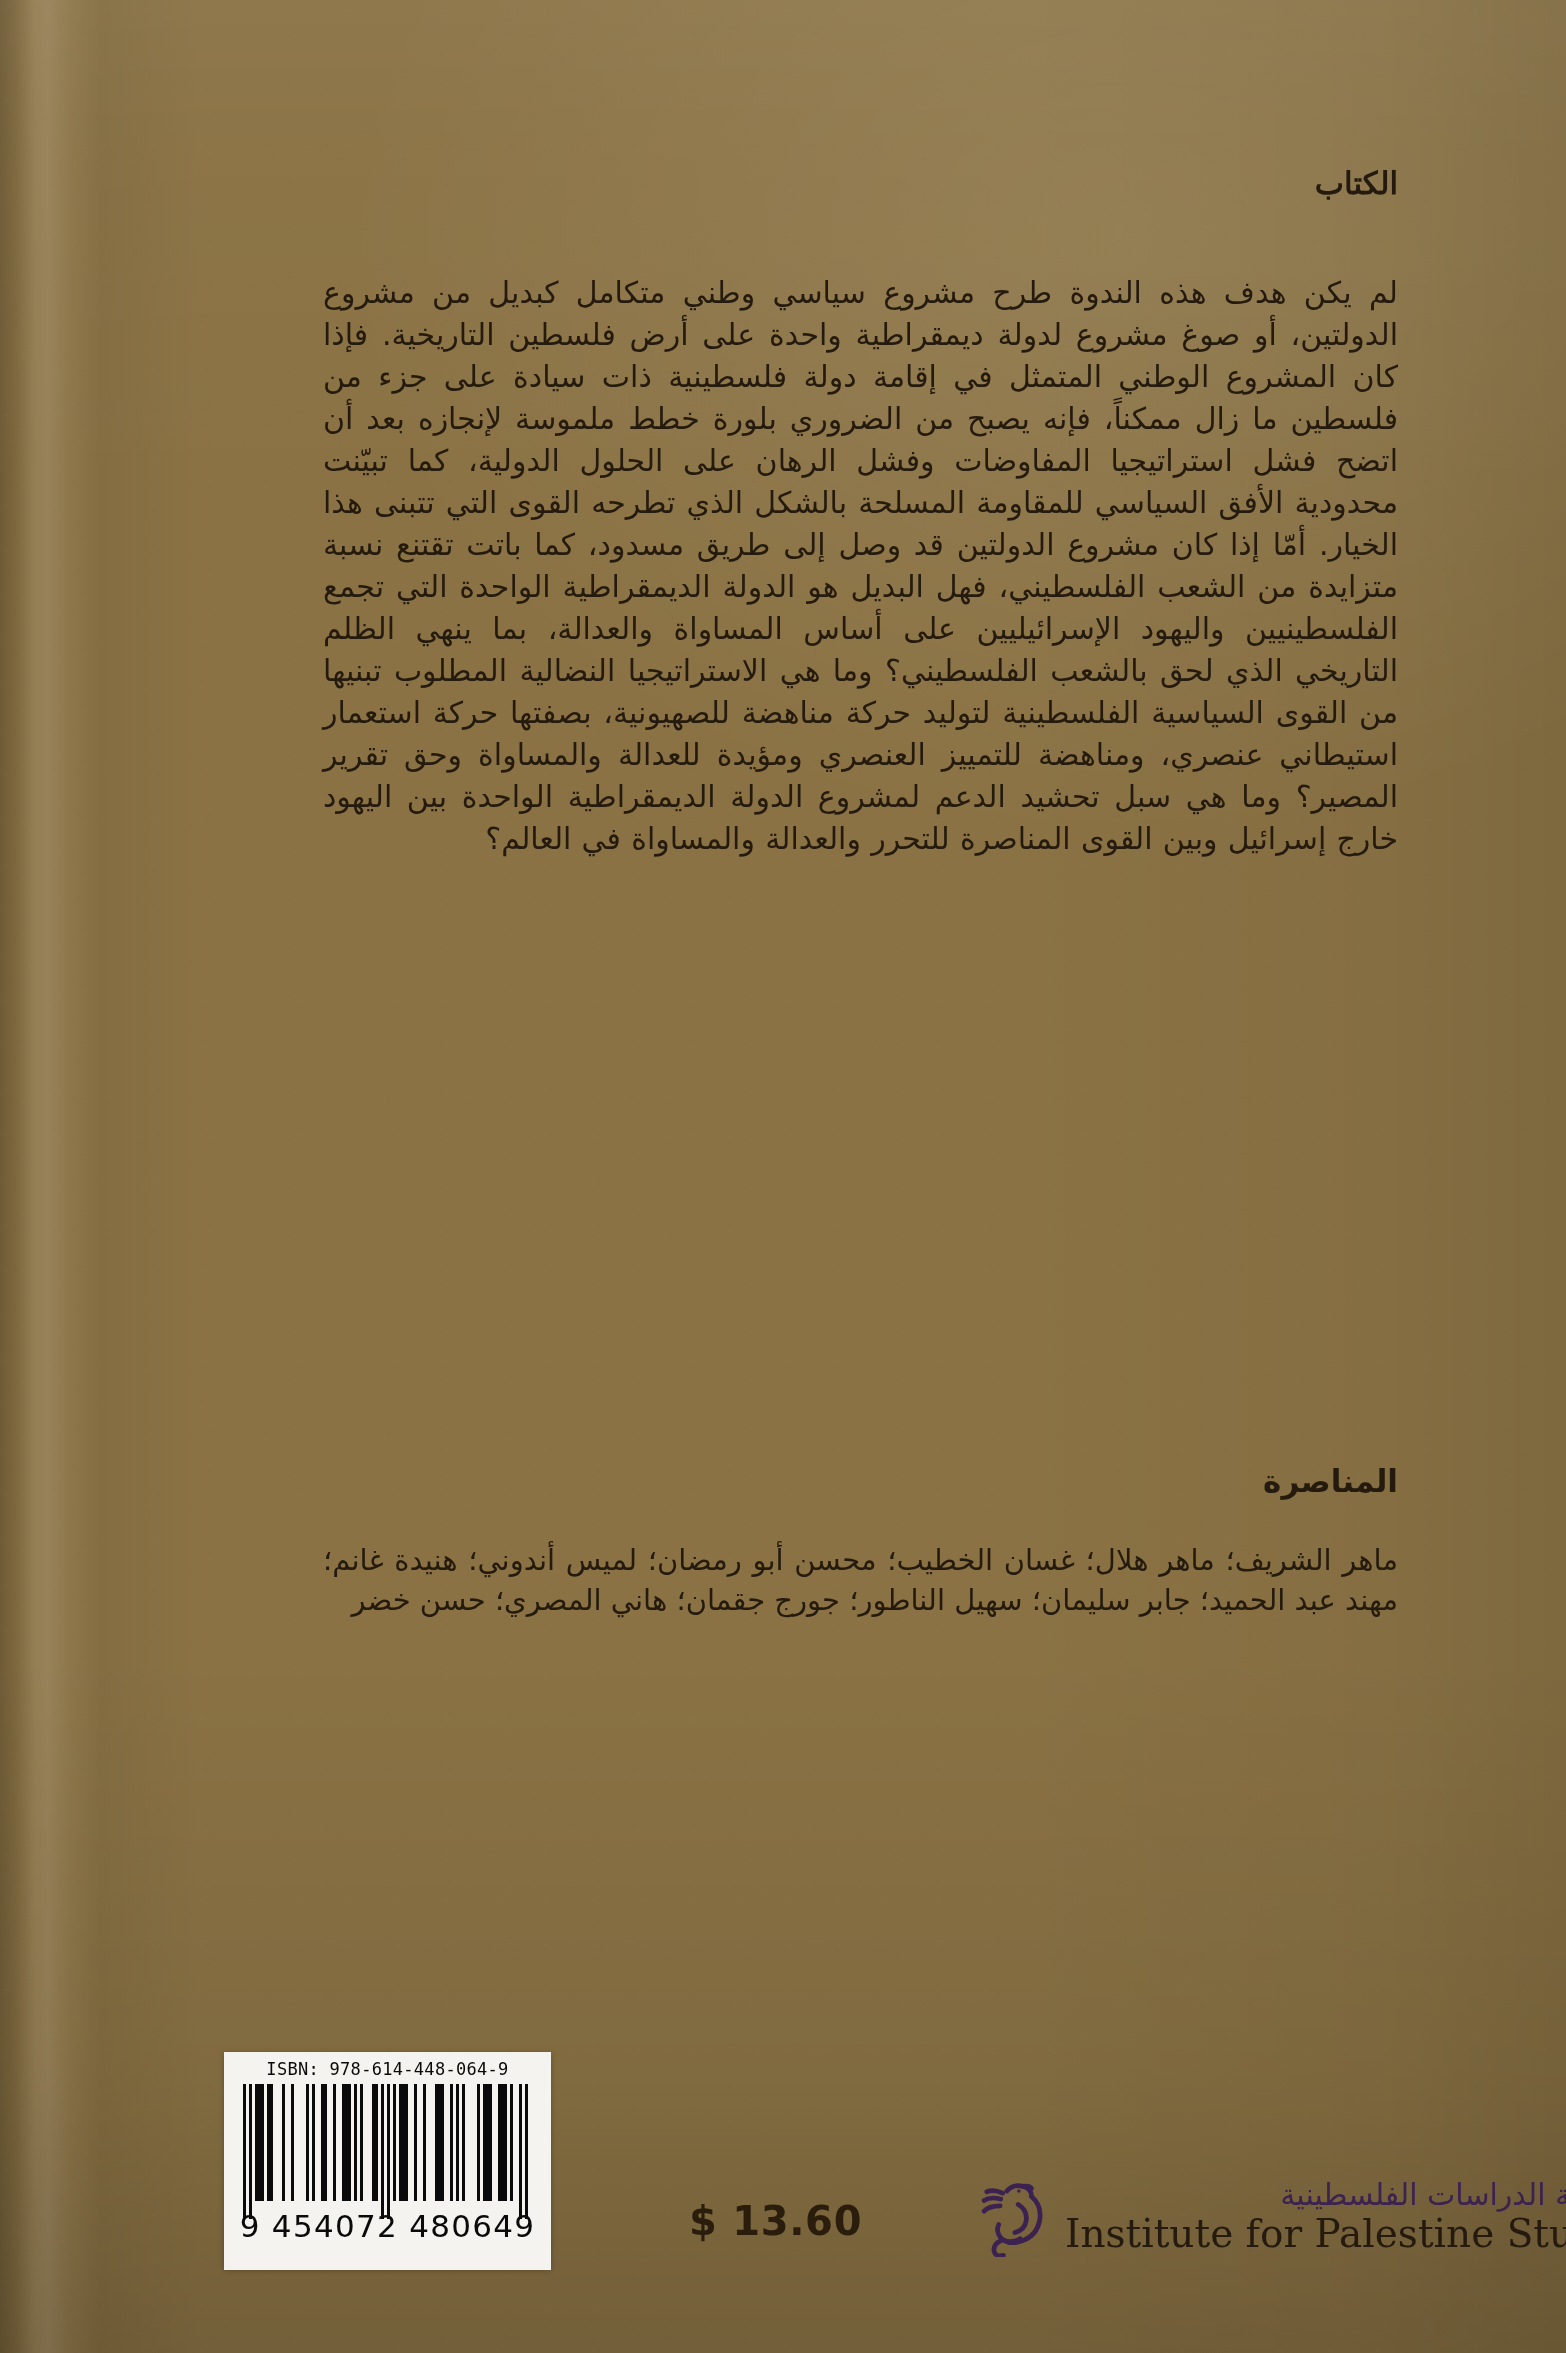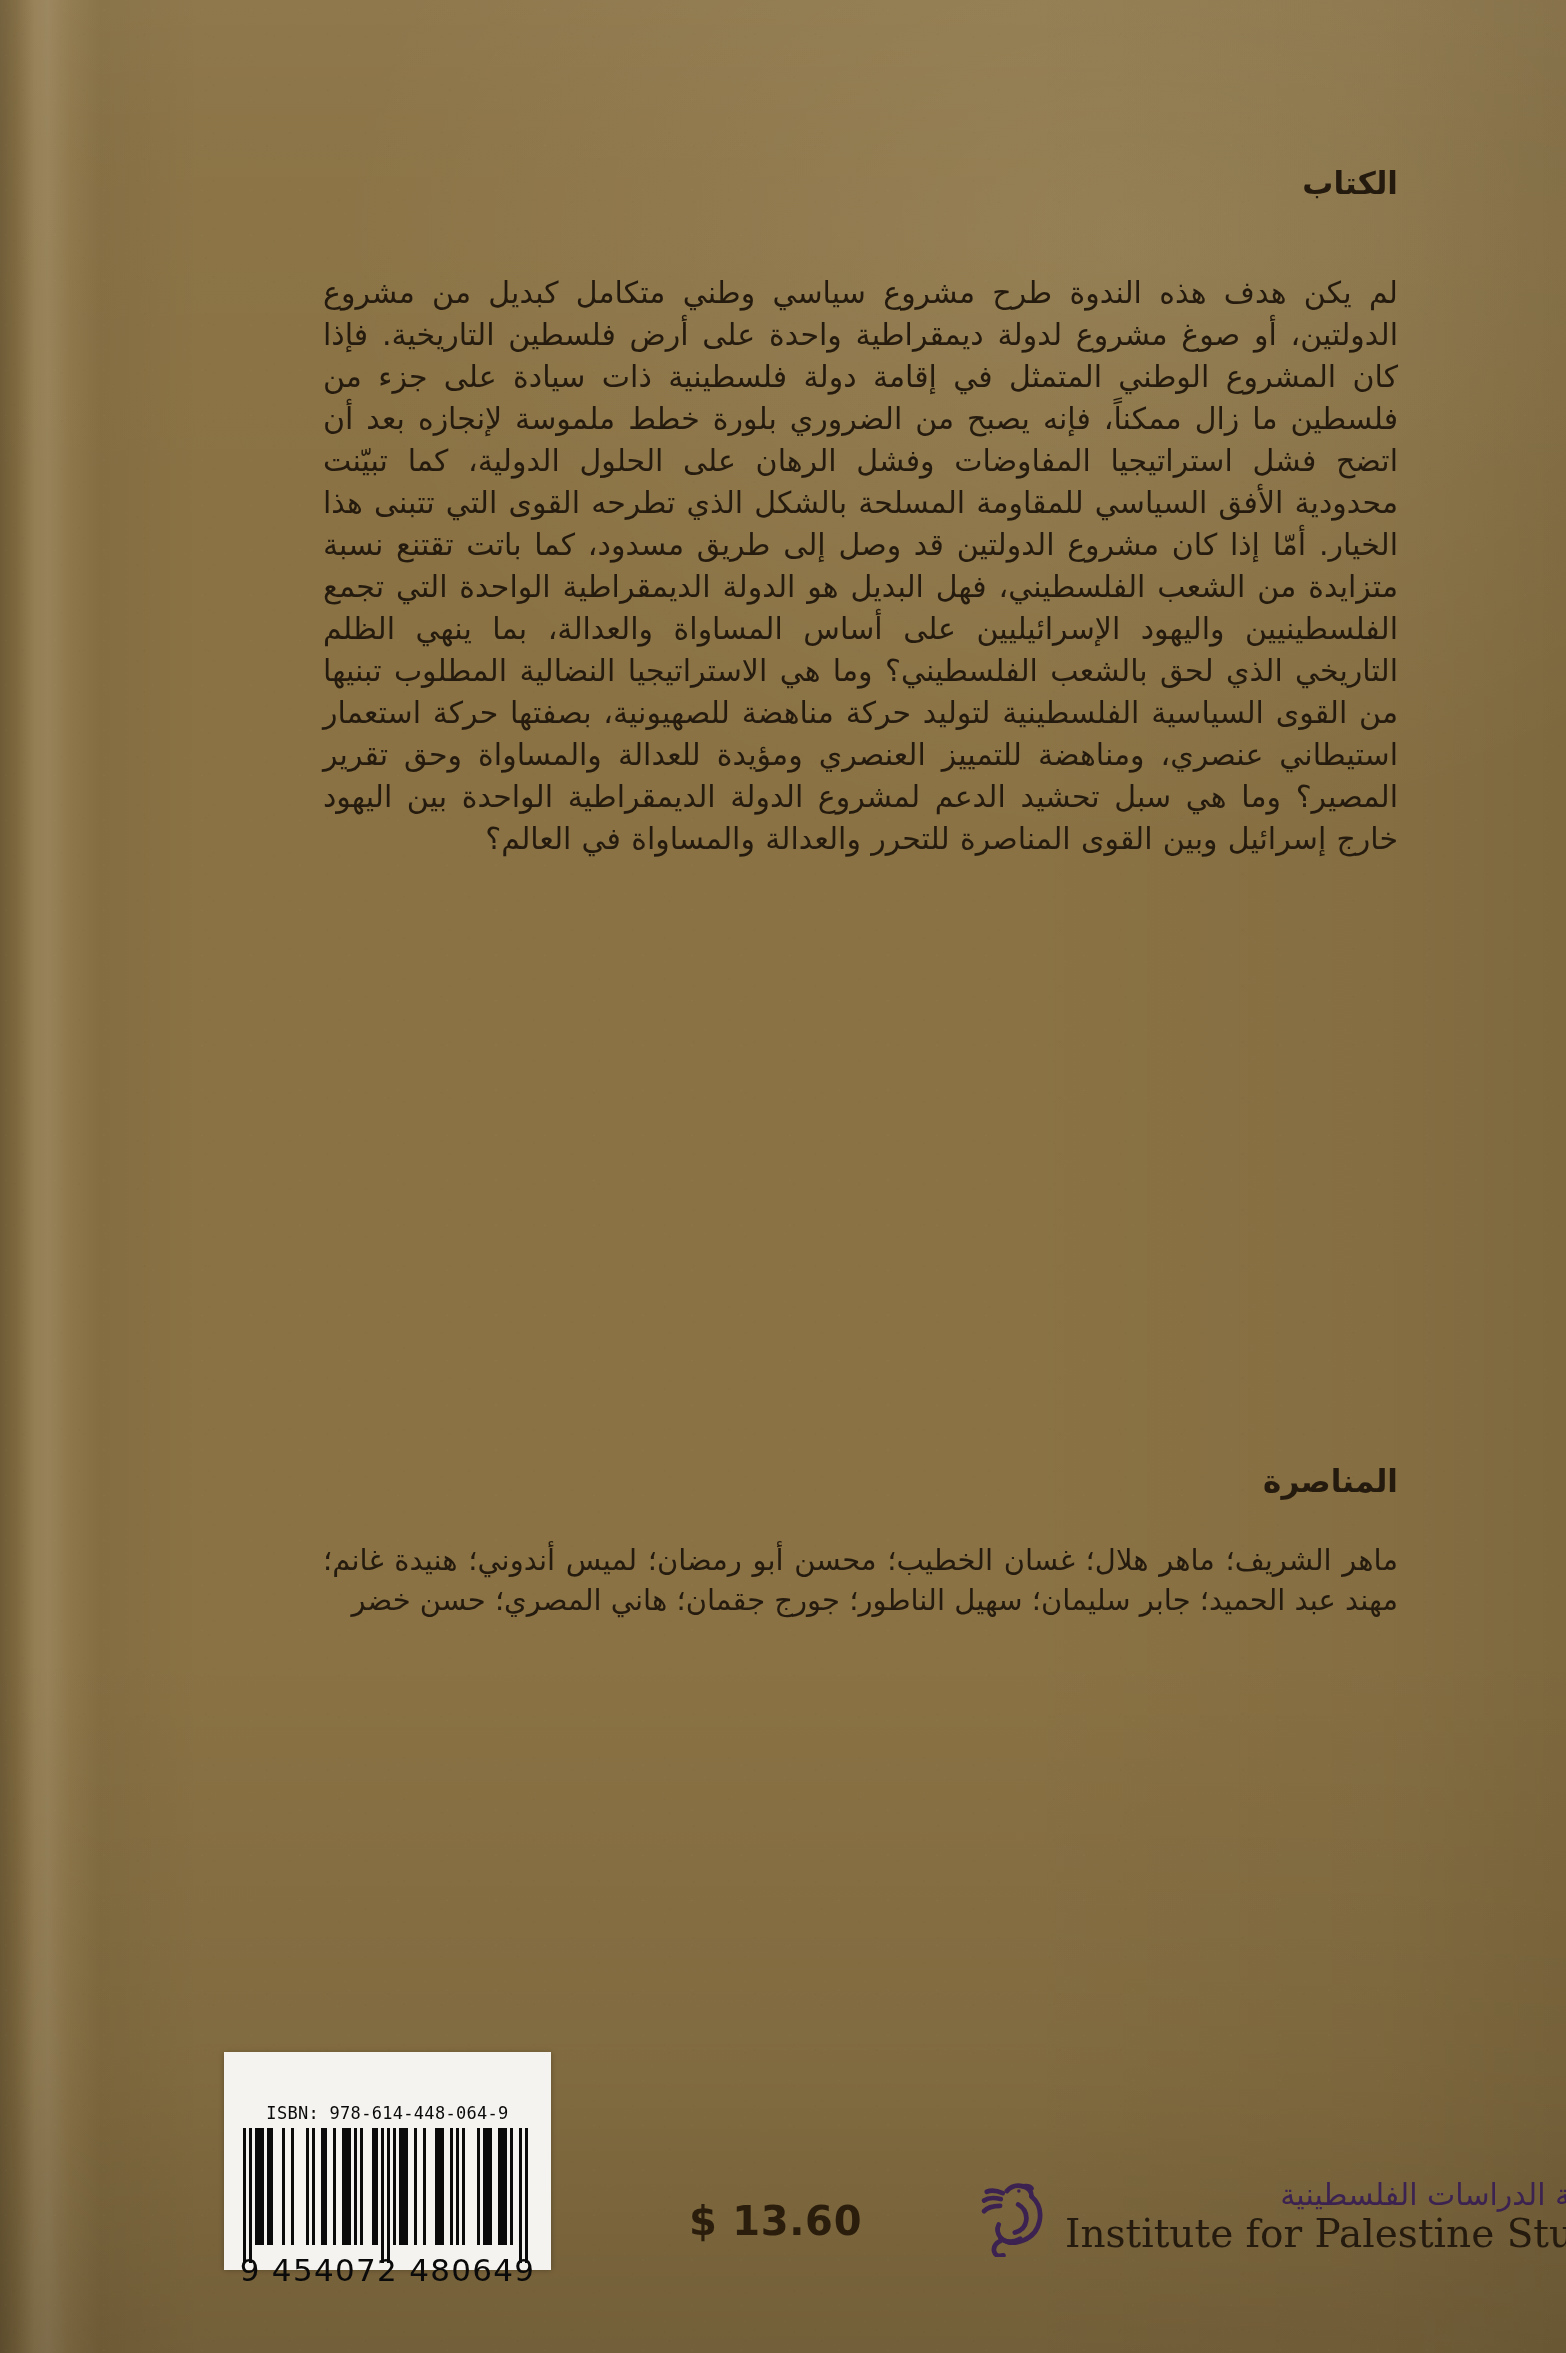--- a/index.html
+++ b/index.html
@@ -65,21 +65,21 @@
   }
 
   .heading{
     font-family:"DejaVu Sans","Liberation Sans",sans-serif;
     font-weight:bold;
     font-size:31px;
     color:#241a0d;
     text-align:right;
     letter-spacing:0;
   }
-  #book-heading{position:absolute;top:165px;right:0;left:12px;}
+  #book-heading{position:absolute;top:165px;right:0;left:12px;font-family:Liberation Serif, serif;}
 
   .body-text{
     position:absolute;
     top:272px;right:0;left:0;
     font-size:30px;
     line-height:42px;
     color:#241a0d;
     text-align:justify;
     text-align-last:right;
     word-spacing:0.7px;
@@ -112,21 +112,20 @@
     align-items:center;
     padding-top:6.7px;
     box-sizing:border-box;
   }
   .isbn-text{
     font-family:"DejaVu Sans Mono","Liberation Mono",monospace;
     font-size:17px;
     color:#0a0a0a;
     letter-spacing:0.3px;
     white-space:nowrap;
-    margin-top:44px;
   }
   .bars{
     margin-top:5.4px;
     height:135px;
     width:289px;
     display:flex;
     align-items:flex-start;
     gap:0;
   }
   .bars span{display:block;height:117px;background:#0a0a0a;}

